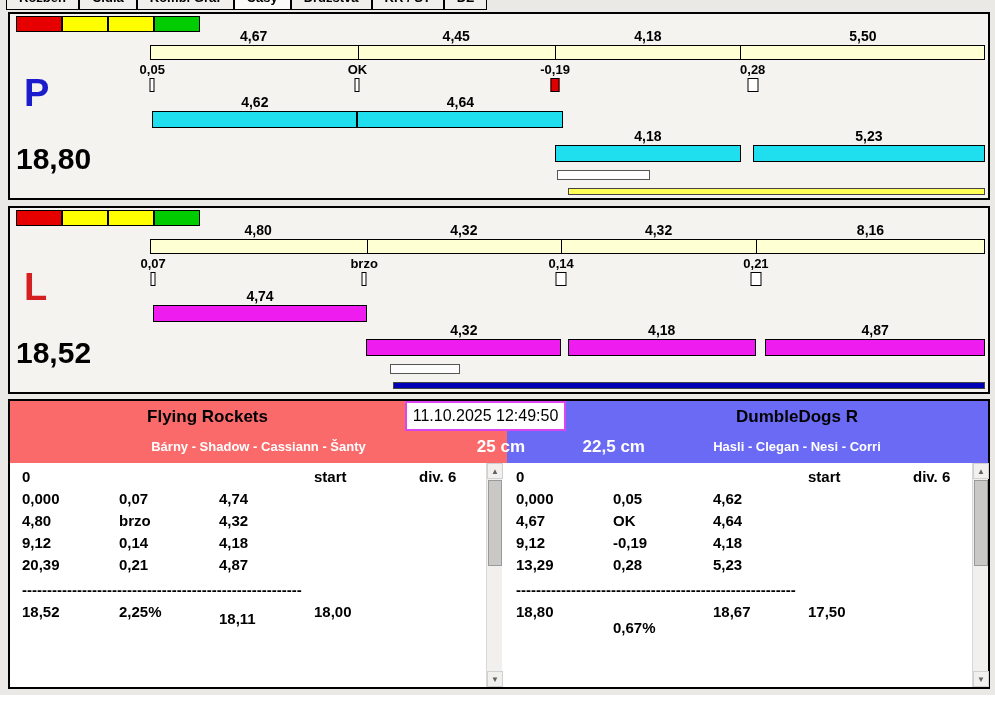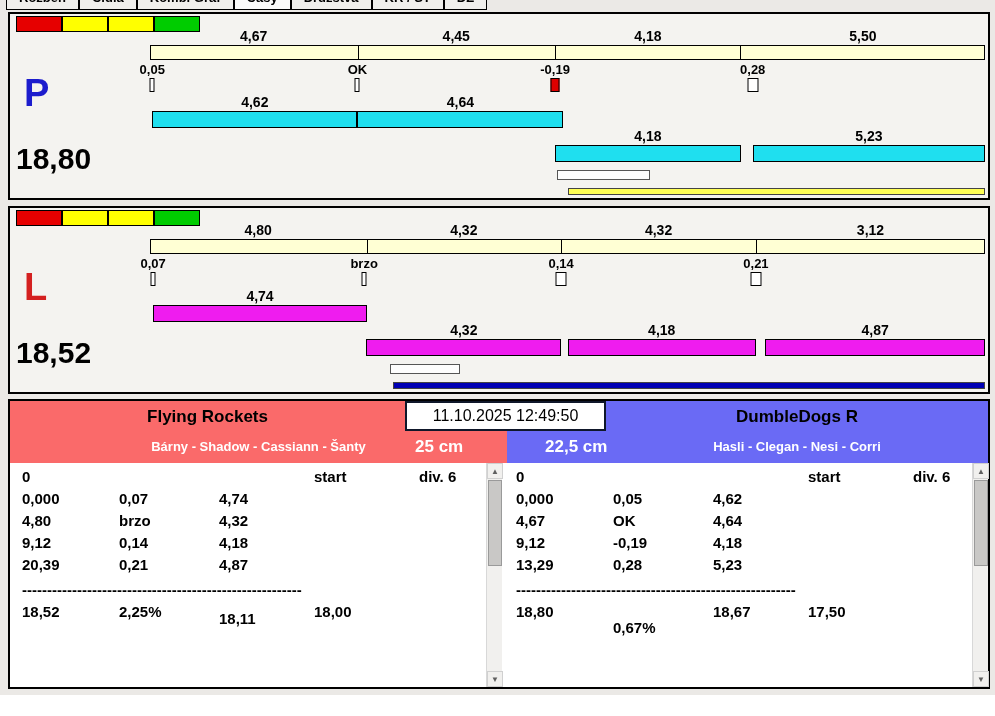--- a/index.html
+++ b/index.html
@@ -32,22 +32,22 @@
   .extra-outline { position:absolute; top:156px; height:10px; border:1px solid #555; background:#fdfdfd; }
   .extra-strip { position:absolute; top:174px; height:7px; border:1px solid #444; }
 
   
   .bottom { position:absolute; left:8px; top:399px; width:982px; height:290px; border:2px solid #000; background:#ffffff; }
   .hdr { position:absolute; top:0; height:62px; }
   .hdr.red  { left:0; width:497px; }
   .hdr.blue { left:497px; width:481px; }
   .team-name { position:absolute; top:6px; font-size:17px; font-weight:bold; text-align:center; line-height:1.2; }
   .team-members { position:absolute; top:38px; font-size:13px; font-weight:bold; color:#fff; text-align:center; line-height:1.2; }
-  .height-label { position:absolute; top:36px; font-size:17px; font-weight:bold; color:#fff; text-align:left; line-height:1.2; }
-  .datetime { position:absolute; left:395px; top:0; width:201px; height:30px; background:#fff; border:2px solid #0f172a; font-size:16px; display:flex; align-items:center; justify-content:center; }
+  .height-label { position:absolute; top:36px; font-size:17px; font-weight:bold; color:#fff; text-align:right; line-height:1.2; }
+  .datetime { position:absolute; left:395px; top:0; width:161px; height:30px; background:#fff; border:2px solid #d946ef; font-size:16px; display:flex; align-items:center; justify-content:center; }
   .rtable { position:absolute; top:62px; height:224px; background:#fff; font-weight:bold; font-size:15px; }
   .rtable.left  { left:2px;  width:490px; }
   .rtable.right { left:496px; width:482px; }
   .tcell { position:absolute; white-space:nowrap; line-height:1; }
   .tsep { position:absolute; left:10px; top:119px; width:280px; overflow:hidden; white-space:nowrap; font-weight:bold; line-height:1; }
 
   
   .sbar { position:absolute; right:0; top:0; width:16px; height:100%; background:#f1f0ee; border-left:1px solid #d8d8d8; }
   .sbtn { position:absolute; left:0; width:16px; height:16px; background:#f1f0ee; color:#606060; font-size:8px; display:flex; align-items:center; justify-content:center; border:1px solid #d0d0d0; }
   .sbtn.up { top:0; } .sbtn.down { bottom:0; }
@@ -119,21 +119,21 @@
     <div class="lane-total">18,52</div>
     <div class="chart">
         <div class="legbar">
           <div class="legtick" style="left: 25.9179%;"></div>
           <div class="legtick" style="left: 49.2441%;"></div>
           <div class="legtick" style="left: 72.5702%;"></div>
         </div>
         <div class="num leg-label" style="left: 12.959%;">4,80</div>
         <div class="num leg-label" style="left: 37.581%;">4,32</div>
         <div class="num leg-label" style="left: 60.9071%;">4,32</div>
-        <div class="num leg-label" style="left: 86.2851%;">3,12</div>
+        <div class="num leg-label" style="left: 86.2851%;">8,16</div>
         <div class="num co-label" style="left: 0.37797%;">0,07</div>
         <div class="marker tick" style="left: 0.37797%;"></div>
         <div class="num co-label" style="left: 25.6479%;">brzo</div>
         <div class="marker tick" style="left: 25.6479%;"></div>
         <div class="num co-label" style="left: 49.2441%;">0,14</div>
         <div class="marker white-square" style="left: 49.2441%;"></div>
         <div class="num co-label" style="left: 72.5702%;">0,21</div>
         <div class="marker white-square" style="left: 72.5702%;"></div>
         <div class="num" style="left: 13.1749%; top: 81px;">4,74</div>
         <div class="bar" style="left: 0.37797%; width: 25.594%; top: 97px; background: rgb(239, 28, 239);"></div>

